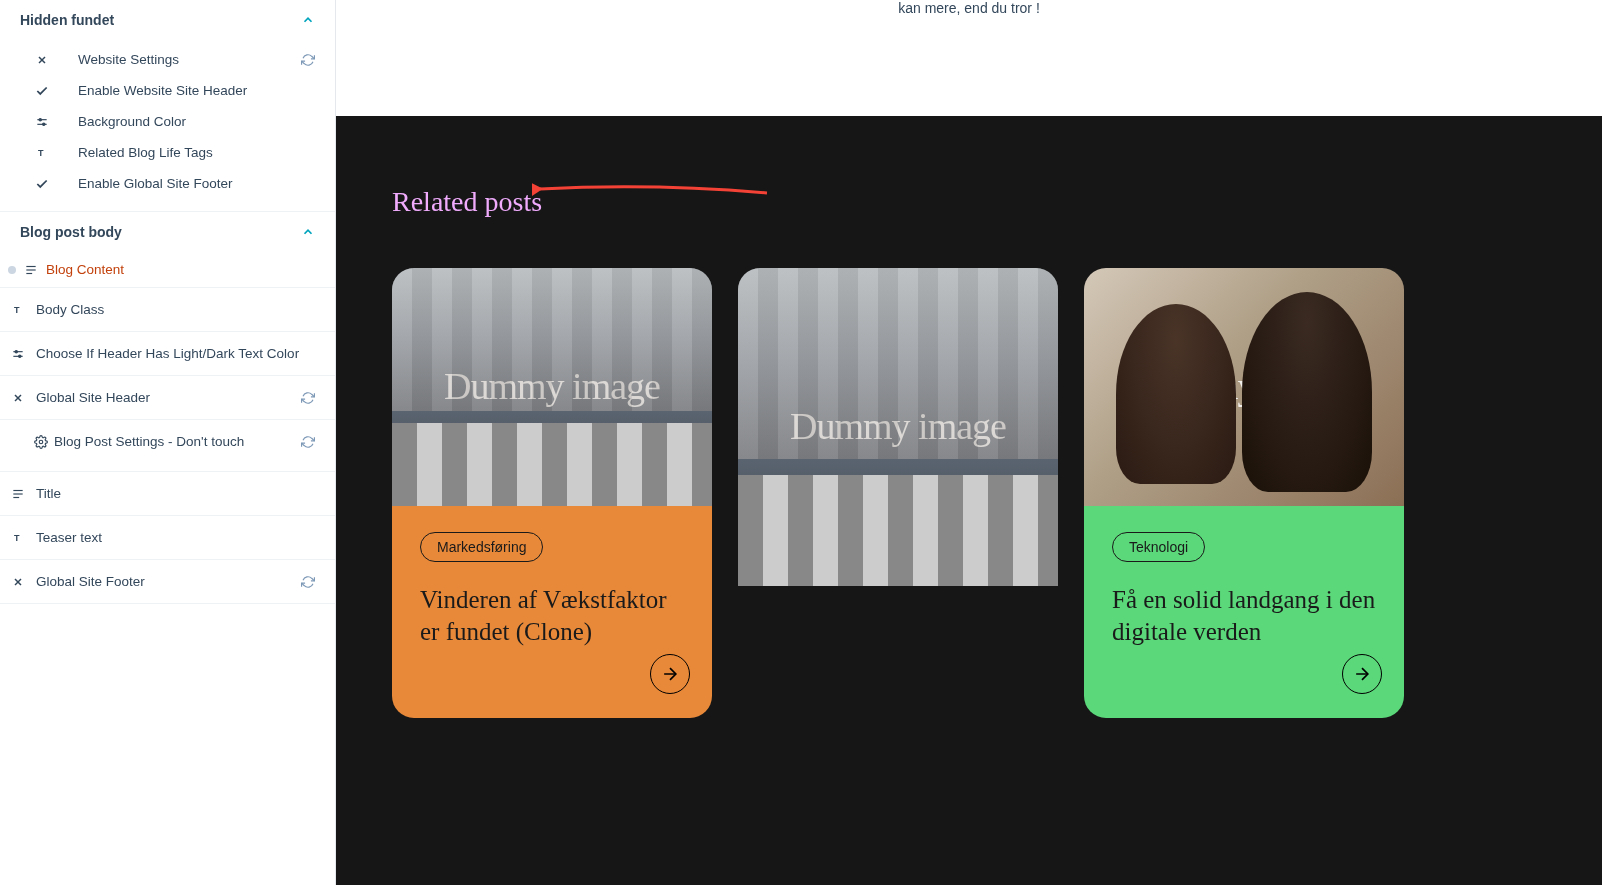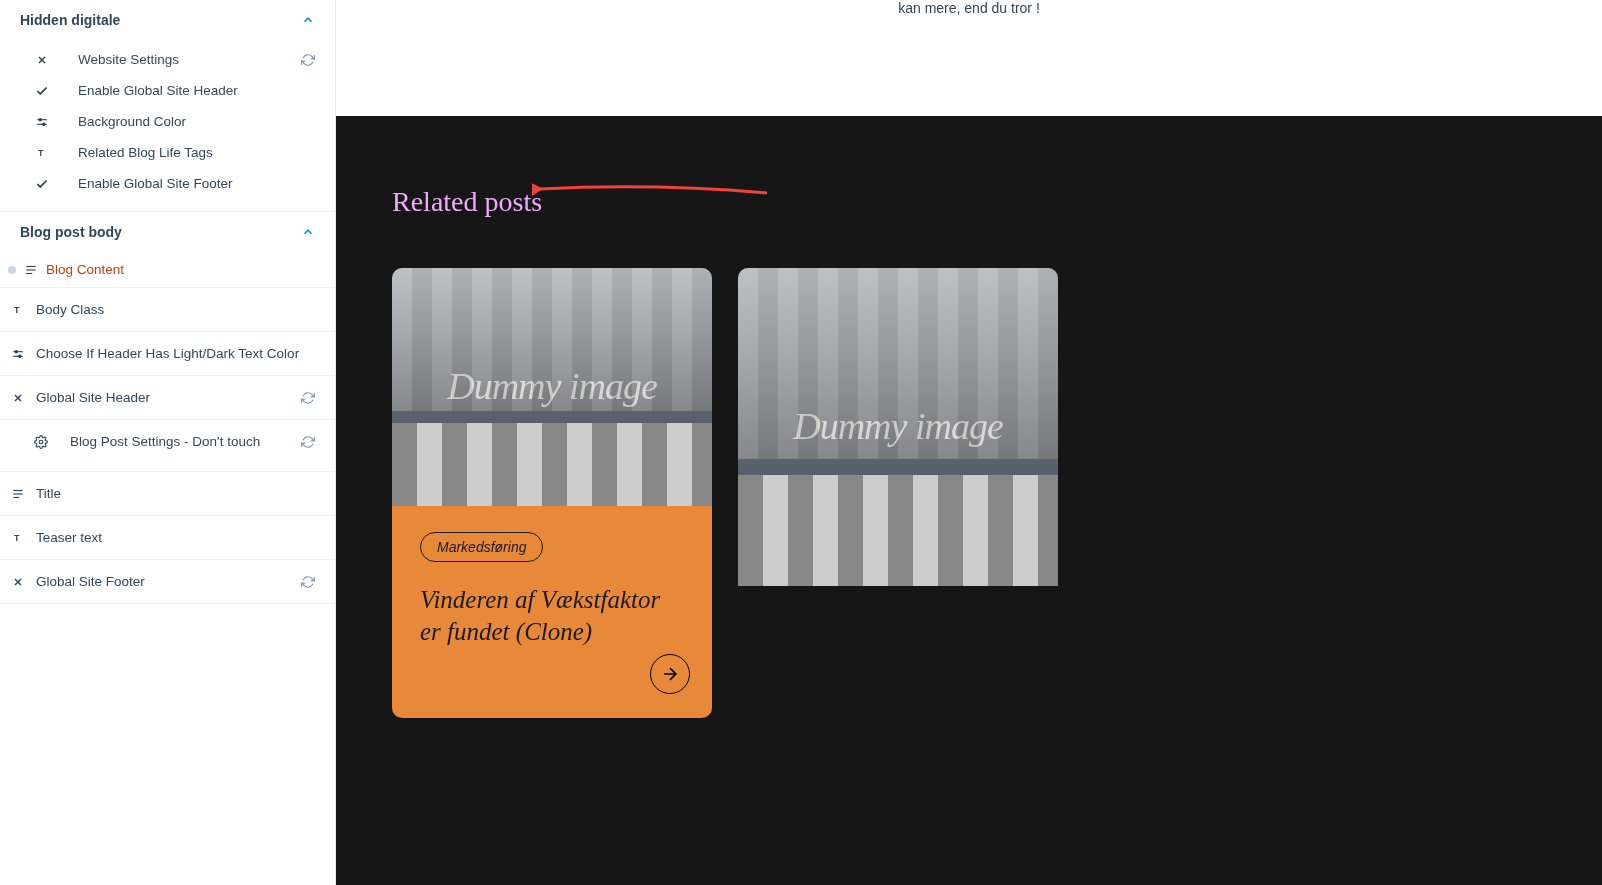--- a/index.html
+++ b/index.html
@@ -16,32 +16,32 @@
 .module-item .refresh { width: 14px; height: 14px; color: #7c98b6; flex-shrink: 0; }
 .flat-item { display: flex; align-items: center; padding: 14px 20px 14px 10px; border-bottom: 1px solid #eef2f5; cursor: pointer; gap: 10px; }
 .flat-item .icon { width: 16px; display: flex; justify-content: center; color: #33475b; flex-shrink: 0; }
 .flat-item .label { font-size: 13.5px; color: #33475b; flex: 1; }
 .flat-item .refresh { width: 14px; height: 14px; color: #7c98b6; flex-shrink: 0; }
 .section-divider { border-top: 1px solid #eef2f5; }
 .blog-content-item { display: flex; align-items: center; padding: 10px 12px 10px 8px; gap: 8px; border-bottom: 1px solid #eef2f5; cursor: pointer; }
 .blog-content-item .dot { width: 8px; height: 8px; border-radius: 50%; background: #cbd6e2; }
 .blog-content-item .lines { width: 14px; color: #33475b; }
 .blog-content-item .label { font-size: 13.5px; color: #c2410c; }
-.indented-item { display: flex; align-items: center; padding: 10px 20px 10px 34px; gap: 20px; cursor: pointer; justify-content: space-between; }
+.indented-item { display: flex; align-items: center; padding: 10px 20px 10px 34px; gap: 4px; cursor: pointer; justify-content: space-between; }
 .indented-item .icon { width: 16px; color: #33475b; }
 .indented-item .label { font-size: 13.5px; color: #33475b; flex: 1; }
 .indented-item .refresh { width: 14px; height: 14px; color: #7c98b6; }
 
 
 .preview { flex: 1; position: relative; background: #fff; overflow: hidden; }
 .truncated-text { text-align: center; color: #33475b; font-size: 14px; padding-top: 0; }
 .dark-section { background: #161616; margin-top: 100px; padding: 70px 56px 100px 56px; min-height: 780px; }
 .dark-section h2 { color: #f0abfc; font-family: Georgia, serif; font-size: 28px; font-weight: 400; margin-bottom: 50px; }
 .cards { display: flex; gap: 26px; }
-.card { width: 320px; border-radius: 10px; overflow: hidden; display: flex; flex-direction: column; font-style: italic; }
+.card { width: 320px; border-radius: 22px; overflow: hidden; display: flex; flex-direction: column; }
 .card-image { position: relative; height: 238px; background: #888; display: flex; align-items: center; justify-content: center; }
 .card-image .dummy-label { color: rgba(255,255,255,0.85); font-family: Georgia, serif; font-size: 38px; text-align: center; line-height: 1.1; letter-spacing: -1px; }
 .card-body { padding: 26px 28px 30px 28px; flex: 1; position: relative; }
 .tag { display: inline-block; border: 1.5px solid currentColor; border-radius: 20px; padding: 6px 16px; font-size: 14px; margin-bottom: 22px; }
 .card-title { font-family: Georgia, serif; font-size: 25px; line-height: 1.28; font-weight: 400; margin-bottom: 40px; }
 .card-title b { font-weight: 700; }
 .arrow-btn { position: absolute; right: 22px; bottom: 24px; width: 40px; height: 40px; border: 1.5px solid currentColor; border-radius: 50%; display: flex; align-items: center; justify-content: center; background: transparent; cursor: pointer; }
 
 .card.orange .card-body { background: #e8893a; color: #1a1a1a; }
 .card.orange .card-image { height: 238px; }
@@ -62,21 +62,21 @@
 .red-arrow { position: absolute; left: 196px; top: 181px; z-index: 10; pointer-events: none; }
 
 svg { display: block; }
 </style>
 </head>
 <body>
 
 <div class="sidebar">
 
   <div class="section-header">
-    <span class="title">Hidden digitale</span>
+    <span class="title">Hidden fundet</span>
     <span class="icon">
       <svg width="14" height="14" viewBox="0 0 24 24" fill="none" stroke="#00a4bd" stroke-width="3">
           <polyline points="6 15 12 9 18 15"></polyline>
         </svg>
     </span>
   </div>
   <div class="section-body">
     <div class="module-item">
       <span class="icon">
           <svg width="12" height="12" viewBox="0 0 24 24" fill="none" stroke="#33475b" stroke-width="3">
@@ -91,21 +91,21 @@
             <path d="M3.51 9a9 9 0 0114.85-3.36L23 10M1 14l4.64 4.36A9 9 0 0020.49 15"></path>
           </svg>
         </span>
     </div>
     <div class="module-item">
       <span class="icon">
           <svg width="14" height="14" viewBox="0 0 24 24" fill="none" stroke="#33475b" stroke-width="3">
             <polyline points="20 6 9 17 4 12"></polyline>
           </svg>
         </span>
-      <span class="label">Enable Global Site Header</span>
+      <span class="label">Enable Website Site Header</span>
     </div>
     <div class="module-item">
       <span class="icon">
           <svg width="14" height="14" viewBox="0 0 24 24" fill="none" stroke="#33475b" stroke-width="2">
             <line x1="4" y1="8" x2="20" y2="8"></line>
             <line x1="4" y1="16" x2="20" y2="16"></line>
             <circle cx="9" cy="8" r="2" fill="#33475b"></circle>
             <circle cx="15" cy="16" r="2" fill="#33475b"></circle>
           </svg>
         </span>
@@ -273,16 +273,31 @@
           </button>
         </div>
       </div>
 
       <div class="card blue">
         <div class="card-image street-bg">
           <div class="dummy-label">Dummy image</div>
         </div>
       </div>
 
+      <div class="card green">
+        <div class="card-image people-bg">
+          <div class="dummy-label">Dummy image</div>
+        </div>
+        <div class="card-body">
+          <span class="tag">Teknologi</span>
+          <h3 class="card-title">Få en solid landgang i den digitale verden</h3>
+          <button class="arrow-btn">
+            <svg width="20" height="20" viewBox="0 0 24 24" fill="none" stroke="currentColor" stroke-width="2">
+                <line x1="5" y1="12" x2="19" y2="12"></line>
+                <polyline points="12 5 19 12 12 19"></polyline>
+              </svg>
+          </button>
+        </div>
+      </div>
 
     </div>
   </div>
 </div>
 
 </body></html>

